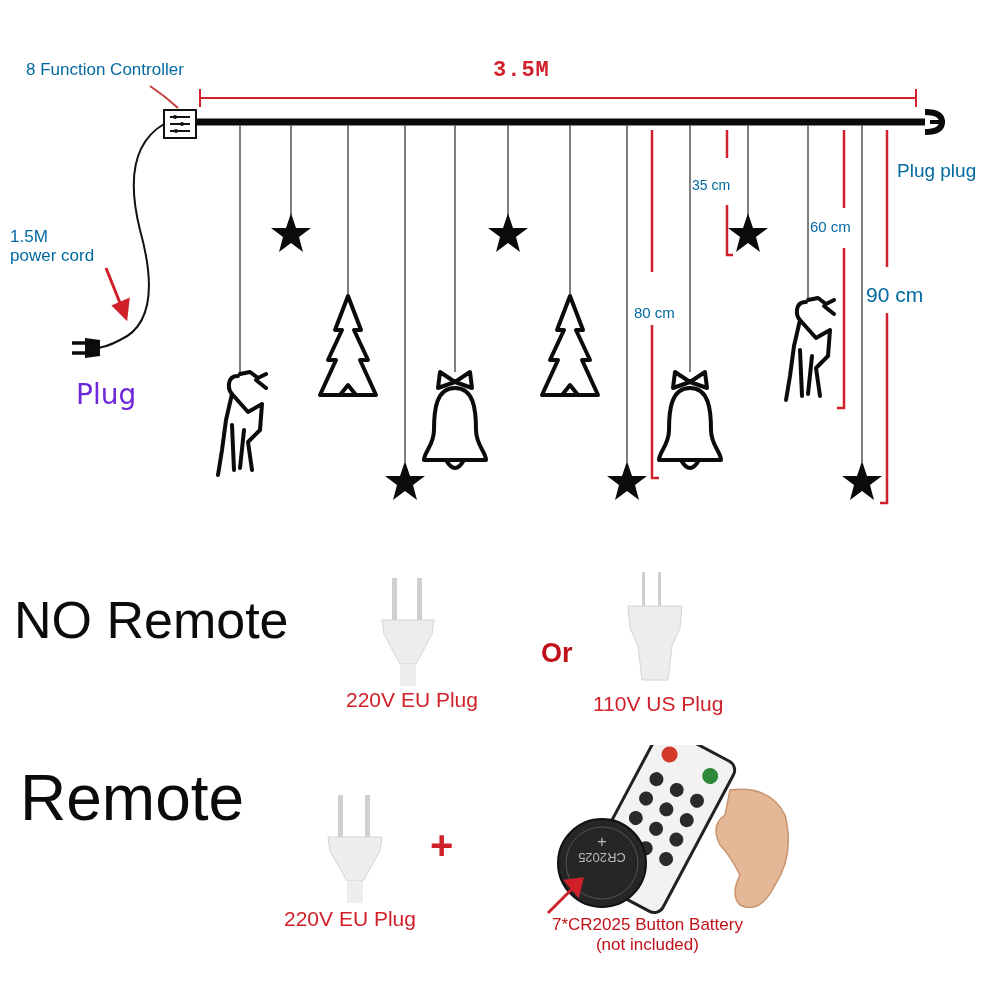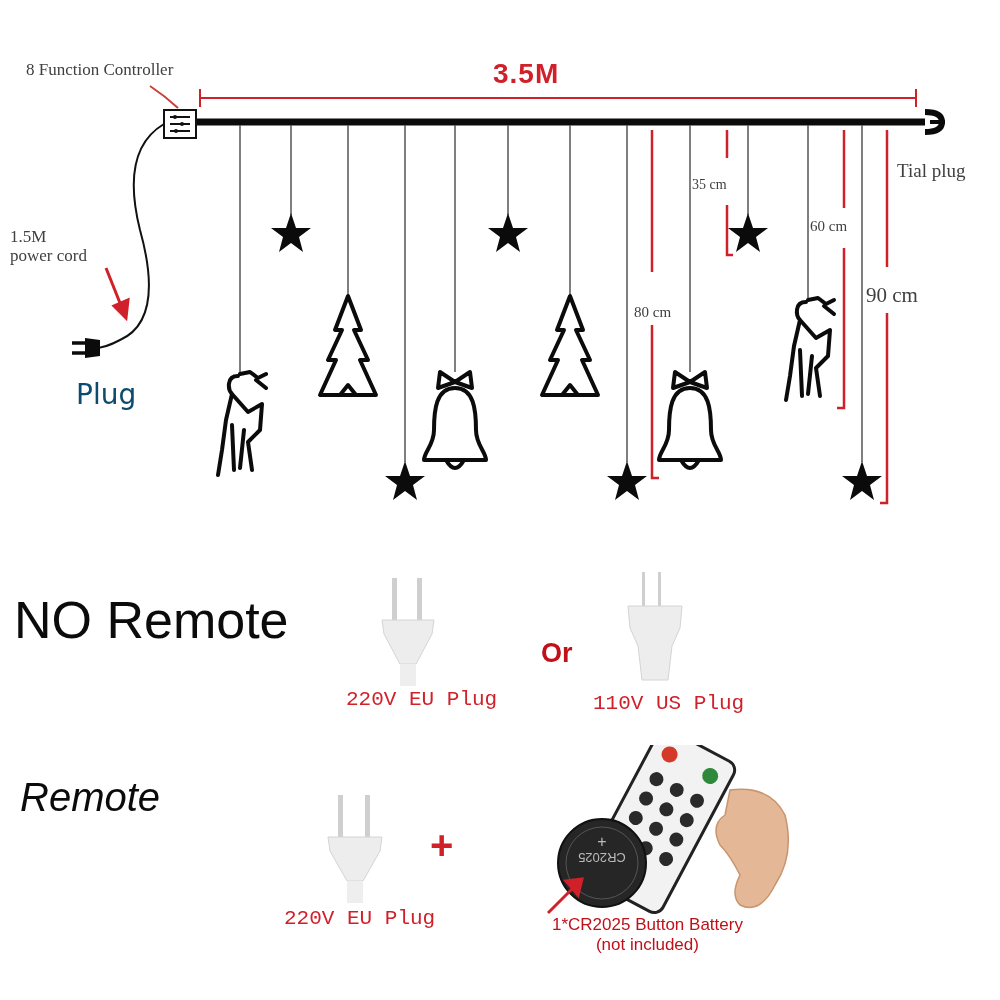--- a/index.html
+++ b/index.html
@@ -1,20 +1,20 @@
 <!DOCTYPE html>
 <html><head>
 <meta charset="utf-8">
 <style>
   html, body { margin:0; padding:0; background:#ffffff; }
   body { width:1000px; height:1000px; position:relative; overflow:hidden; font-family:"Liberation Sans", sans-serif; }
   .abs { position:absolute; }
-  .lbl-sm { font-family:Liberation Serif, serif; font-size:17px; color:#404040; white-space:nowrap; }
-  .title-35 { font-family:Liberation Sans, sans-serif; font-weight:bold; font-size:28px; color:#d0202a; letter-spacing:1px; }
-  .plug-lbl { font-family:Liberation Mono, monospace; font-size:21px; color:#d0202a; white-space:nowrap; }
+  .lbl-sm { font-family:Liberation Sans, sans-serif; font-size:17px; color:#0369a1; white-space:nowrap; }
+  .title-35 { font-family:Liberation Mono, monospace; font-weight:bold; font-size:22px; color:#d0202a; letter-spacing:1px; }
+  .plug-lbl { font-family:Liberation Sans, sans-serif; font-size:21px; color:#d0202a; white-space:nowrap; }
   .big-black { font-family:"Liberation Sans", sans-serif; color:#0b0b0b; white-space:nowrap; }
   svg { position:absolute; left:0; top:0; }
 </style>
 </head>
 <body>
 
 <div class="abs" style="left:0;top:0;width:1000px;height:530px;">
   <svg width="1000" height="530" viewBox="0 0 1000 530">
 
     <g stroke="#d0202a" stroke-width="2">
@@ -123,22 +123,22 @@
       </g>
     </g>
   </svg>
 
   <div class="abs lbl-sm" style="left:26px;top:60px;">8 Function Controller</div>
   <div class="abs title-35" style="left:493px;top:58px;">3.5M</div>
   <div class="abs lbl-sm" style="left:10px;top:227px;line-height:19px;">
     <div>1.5M</div>
     <div>power cord</div>
   </div>
-  <div class="abs" style="left:76px;top:378px;font-size:28px;color:#0c4a6e;font-family:'DejaVu Sans',sans-serif;">Plug</div>
-  <div class="abs lbl-sm" style="left:897px;top:160px;font-size:19px;">Tial plug</div>
+  <div class="abs" style="left:76px;top:378px;font-size:28px;color:#6d28d9;font-family:'DejaVu Sans',sans-serif;">Plug</div>
+  <div class="abs lbl-sm" style="left:897px;top:160px;font-size:19px;">Plug plug</div>
   <div class="abs lbl-sm" style="left:692px;top:177px;font-size:14px;">35 cm</div>
   <div class="abs lbl-sm" style="left:810px;top:218px;font-size:15px;">60 cm</div>
   <div class="abs lbl-sm" style="left:634px;top:304px;font-size:15px;">80 cm</div>
   <div class="abs lbl-sm" style="left:866px;top:283px;font-size:21px;">90 cm</div>
 </div>
 
 <div class="abs" style="left:0;top:560px;width:844px;height:180px;">
   <div class="abs big-black" style="left:14px;top:30px;font-size:52px;">NO Remote</div>
 
   <svg class="abs" style="left:378px;top:18px;" width="60" height="110" viewBox="0 0 60 110">
@@ -153,21 +153,21 @@
 
   <svg class="abs" style="left:620px;top:12px;" width="70" height="120" viewBox="0 0 70 120">
     <rect x="22" y="0" width="3" height="40" fill="#cfcfcf"></rect>
     <rect x="38" y="0" width="3" height="40" fill="#cfcfcf"></rect>
     <path d="M8 34 L62 34 L60 56 L52 74 L48 108 L22 108 L18 74 L10 56 Z" fill="#ededed" stroke="#d4d4d4"></path>
   </svg>
   <div class="abs plug-lbl" style="left:593px;top:132px;">110V US Plug</div>
 </div>
 
 <div class="abs" style="left:0;top:745px;width:1000px;height:255px;">
-  <div class="abs big-black" style="left:20px;top:30px;font-size:40px;font-style:italic;">Remote</div>
+  <div class="abs big-black" style="left:20px;top:16px;font-size:64px;">Remote</div>
 
   <svg class="abs" style="left:325px;top:50px;" width="60" height="110" viewBox="0 0 60 110">
     <rect x="13" y="0" width="5" height="46" fill="#cfcfcf"></rect>
     <rect x="40" y="0" width="5" height="46" fill="#cfcfcf"></rect>
     <path d="M3 42 L57 42 L55 56 L38 86 L22 86 L5 56 Z" fill="#ededed" stroke="#d4d4d4"></path>
     <rect x="22" y="86" width="16" height="22" fill="#eeeeee"></rect>
   </svg>
   <div class="abs plug-lbl" style="left:284px;top:162px;">220V EU Plug</div>
 
   <div class="abs" style="left:430px;top:78px;font-size:40px;color:#d0202a;font-weight:bold;">+</div>
@@ -200,16 +200,16 @@
       <text x="62" y="128" text-anchor="middle" font-family="'Liberation Sans', sans-serif" font-size="13" fill="#bbbbbb" transform="rotate(180 62 118)">CR2025</text>
       <text x="62" y="102" text-anchor="middle" font-family="'Liberation Sans', sans-serif" font-size="16" fill="#bbbbbb">+</text>
     </g>
     <g stroke="#d0202a" stroke-width="3" fill="#d0202a">
       <line x1="8" y1="168" x2="34" y2="142"></line>
       <path d="M26 136 L42 134 L38 150 Z"></path>
     </g>
   </svg>
 
   <div class="abs" style="left:552px;top:170px;font-size:17px;color:#c0101a;text-align:center;line-height:20px;white-space:nowrap;">
-    <div>1*CR2025 Button Battery</div>
+    <div>7*CR2025 Button Battery</div>
     <div>(not included)</div>
   </div>
 </div>
 
 </body></html>

